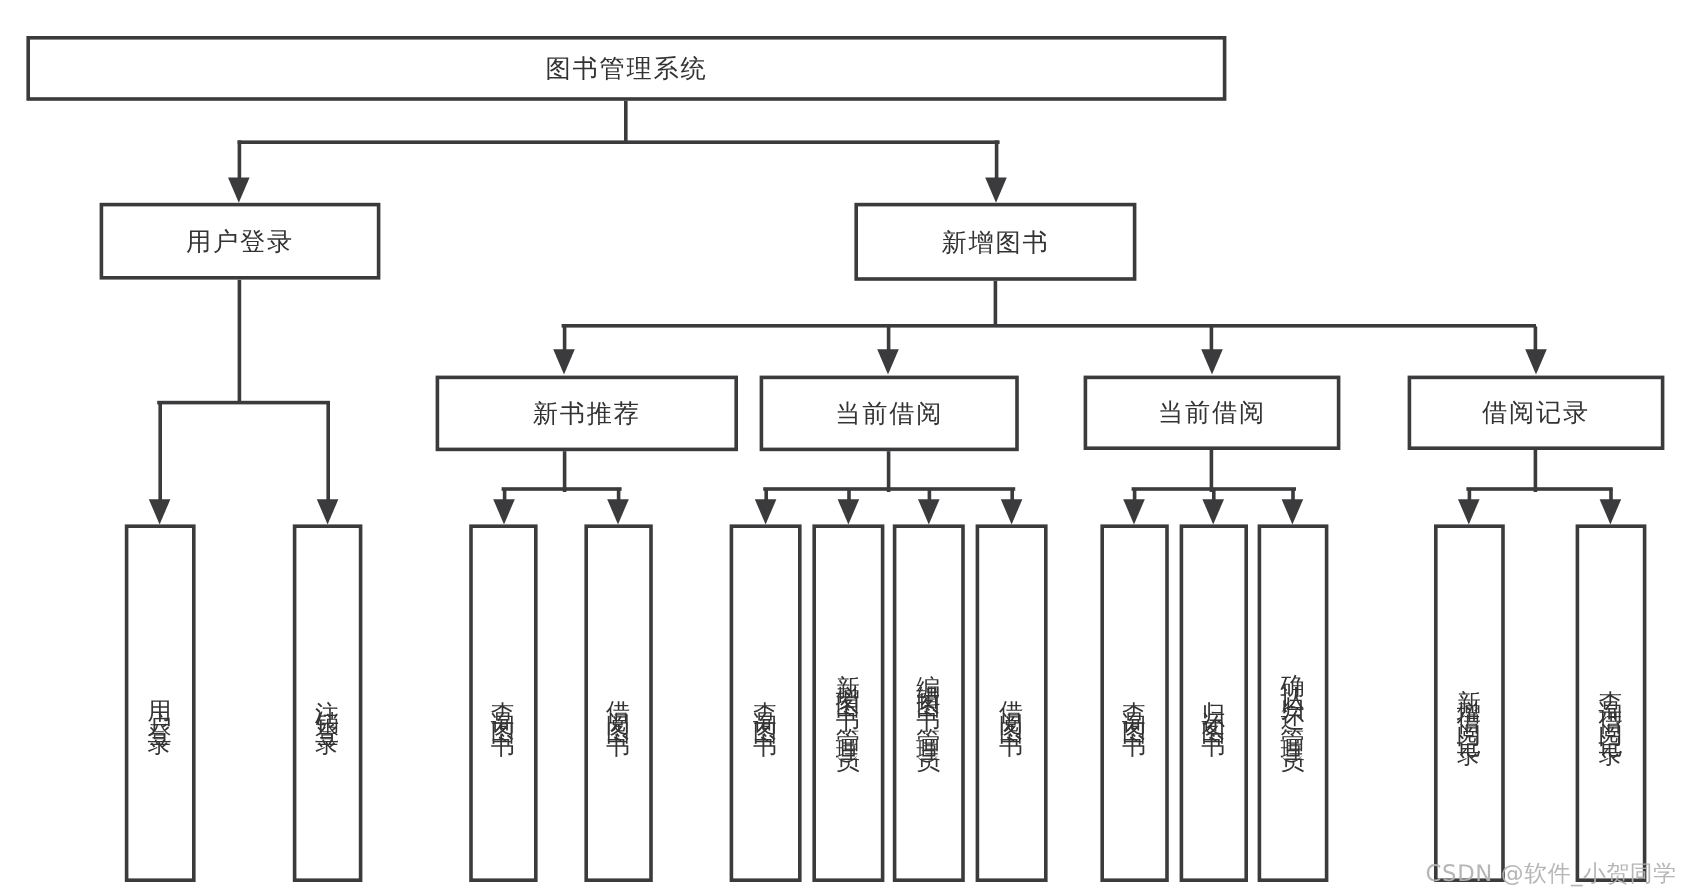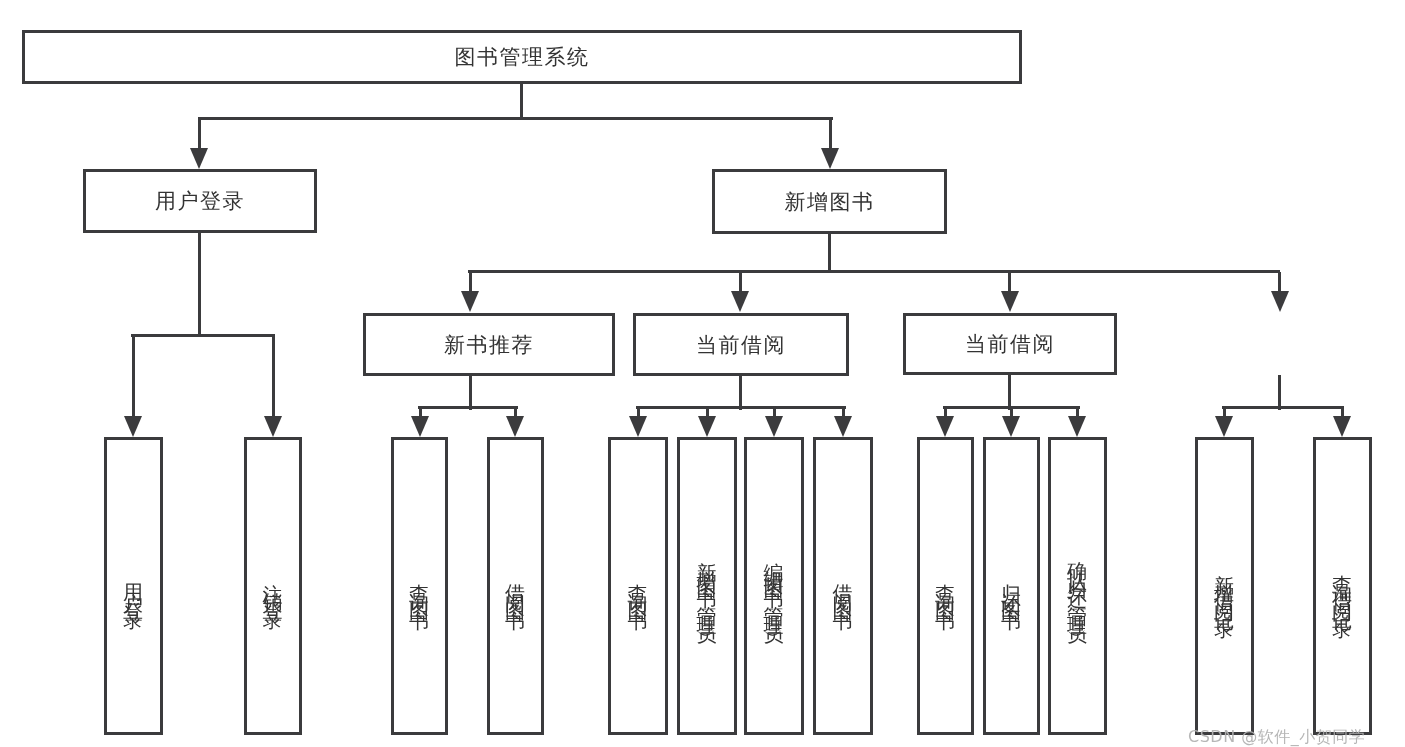--- a/index.html
+++ b/index.html
@@ -19,22 +19,22 @@
     writing-mode:vertical-rl;text-orientation:mixed;
     letter-spacing:9px;line-height:1;
   }
   .cline{position:absolute;background:var(--line);z-index:1;}
   .ahead{
     position:absolute;width:0;height:0;z-index:1;
     border-left:9px solid transparent;border-right:9px solid transparent;
     border-top:21px solid var(--line);
   }
   .watermark{
-    position:absolute;left:1188px;top:715px;font-size:16px;
-    color:rgba(178,178,178,0.95);letter-spacing:0.5px;white-space:nowrap;z-index:6;margin-top:12px;
+    position:absolute;left:1188px;top:715px;font-size:19px;
+    color:rgba(178,178,178,0.95);letter-spacing:0.5px;white-space:nowrap;z-index:6;
   }
 </style>
 </head>
 <body>
 
 <div class="stage" id="stage" style="--line: #3b3b3d; --text: #333333;">
 
   <div class="node node-h" style="left:22px;top:30px;width:1000px;height:54px">
     <span>图书管理系统</span>
   </div>
@@ -47,20 +47,23 @@
   </div>
 
   <div class="node node-h" style="left:363px;top:313px;width:252px;height:63px">
     <span>新书推荐</span>
   </div>
   <div class="node node-h" style="left:633px;top:313px;width:216px;height:63px">
     <span>当前借阅</span>
   </div>
   <div class="node node-h" style="left:903px;top:313px;width:214px;height:62px">
     <span>当前借阅</span>
+  </div>
+  <div class="node node-h" style="left:1173px;top:313px;width:214px;height:62px">
+    <span>借阅记录</span>
   </div>
 
   <div class="node node-v" style="left:104px;top:437px;width:59px;height:298px">
     <span>用户登录</span>
   </div>
   <div class="node node-v" style="left:244px;top:437px;width:58px;height:298px">
     <span>注销登录</span>
   </div>
 
   <div class="node node-v" style="left:391px;top:437px;width:57px;height:298px">

